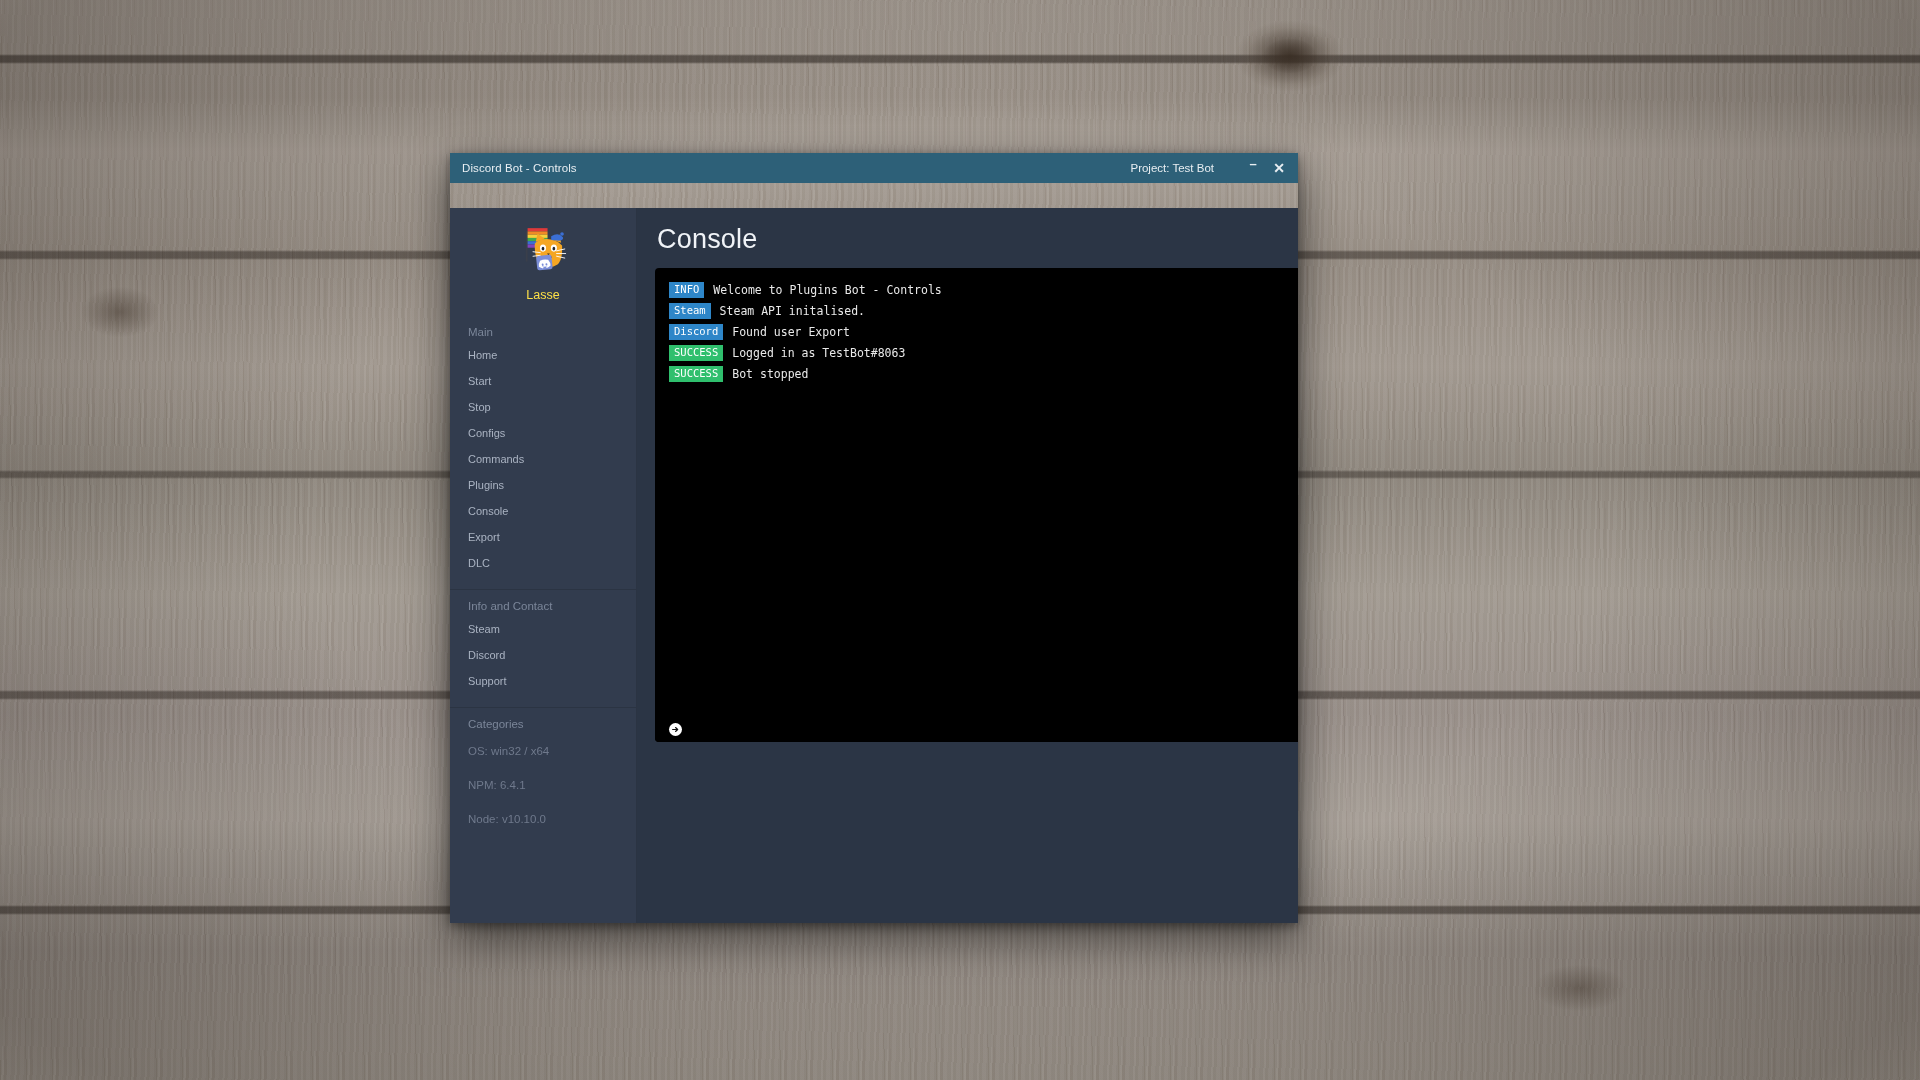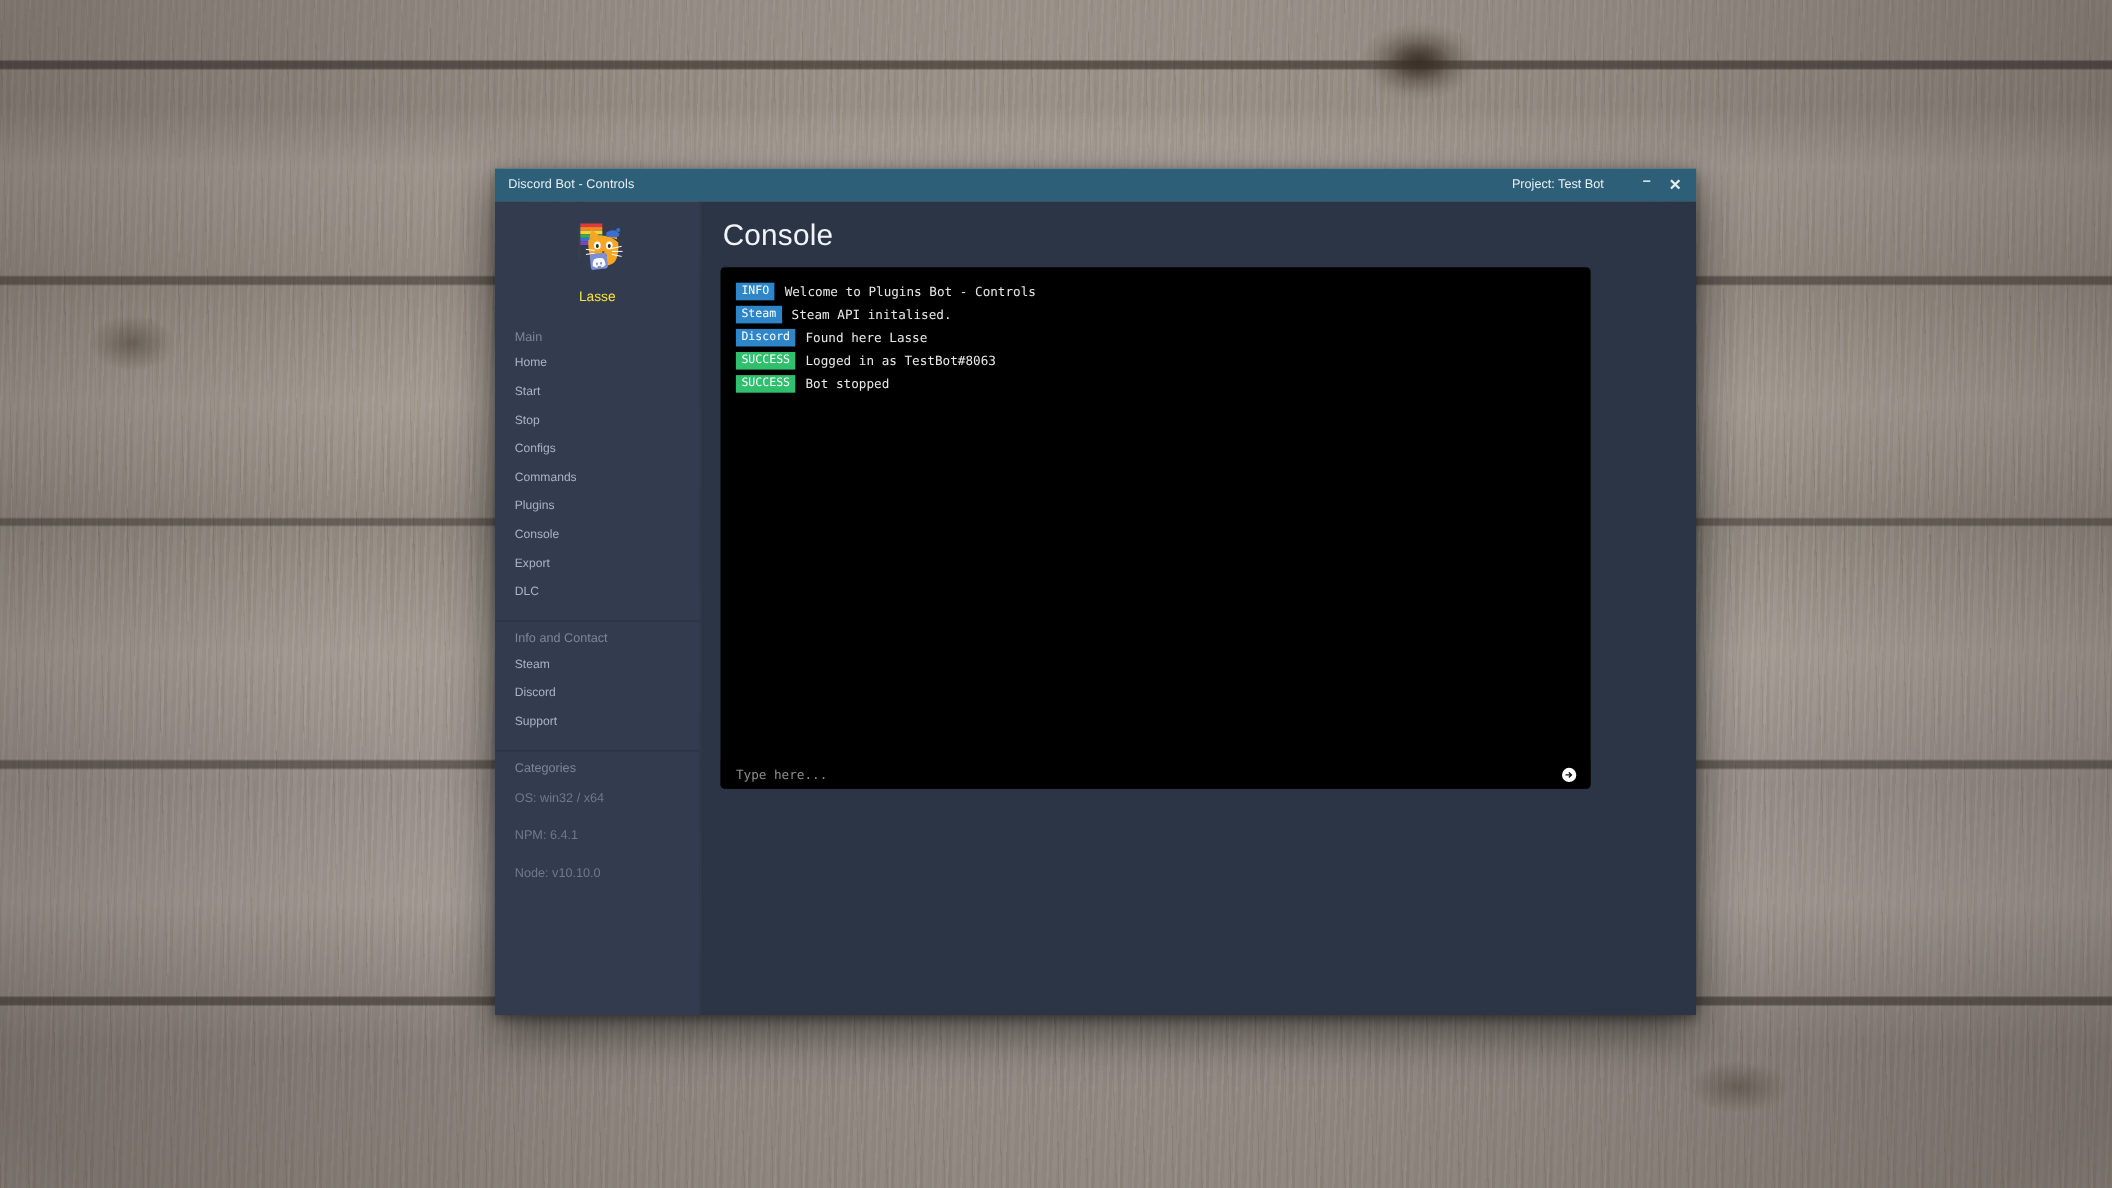--- a/index.html
+++ b/index.html
@@ -67,26 +67,27 @@
       radial-gradient(ellipse 1250px 760px at 50% 48%,
         rgba(0,0,0,0) 52%, rgba(28,22,18,.30) 100%);
     pointer-events: none;
   }
 
   
   #app-window {
     position: absolute;
     left: 450px;
     top: 153px;
-    width: 1092px;
+    width: 848px;
     height: 770px;
     box-shadow: 0 14px 42px rgba(0,0,0,.55), 0 3px 10px rgba(0,0,0,.4);
     display: flex;
     flex-direction: column;
     overflow: hidden;
+    gap: 25px;
   }
 
   
   #title-bar {
     height: 30px;
     flex: 0 0 30px;
     background: #2d6078;
     display: flex;
     align-items: center;
     padding: 0 0 0 12px;
@@ -350,34 +351,33 @@
             <div class="log-line">
               <span class="log-badge info">INFO</span>
               <span class="log-text">Welcome to Plugins Bot - Controls</span>
             </div>
             <div class="log-line">
               <span class="log-badge steam">Steam</span>
               <span class="log-text">Steam API initalised.</span>
             </div>
             <div class="log-line">
               <span class="log-badge discord">Discord</span>
-              <span class="log-text">Found here Lasse</span>
+              <span class="log-text">Found user Export</span>
             </div>
             <div class="log-line">
               <span class="log-badge success">SUCCESS</span>
               <span class="log-text">Logged in as TestBot#8063</span>
             </div>
             <div class="log-line">
               <span class="log-badge success">SUCCESS</span>
               <span class="log-text">Bot stopped</span>
             </div>
           </div>
 
           <div id="console-input-bar">
-            <input id="console-input" type="text" placeholder="Type here..." style="">
             <span id="send-button">
               <svg width="9" height="9" viewBox="0 0 12 12">
                 <path d="M2.2 6 H8.4 M6.1 3.4 L8.9 6 L6.1 8.6" stroke="#111111" stroke-width="1.6" fill="none" stroke-linecap="round" stroke-linejoin="round"></path>
               </svg>
             </span>
           </div>
 
         </div>
       </div>
 

